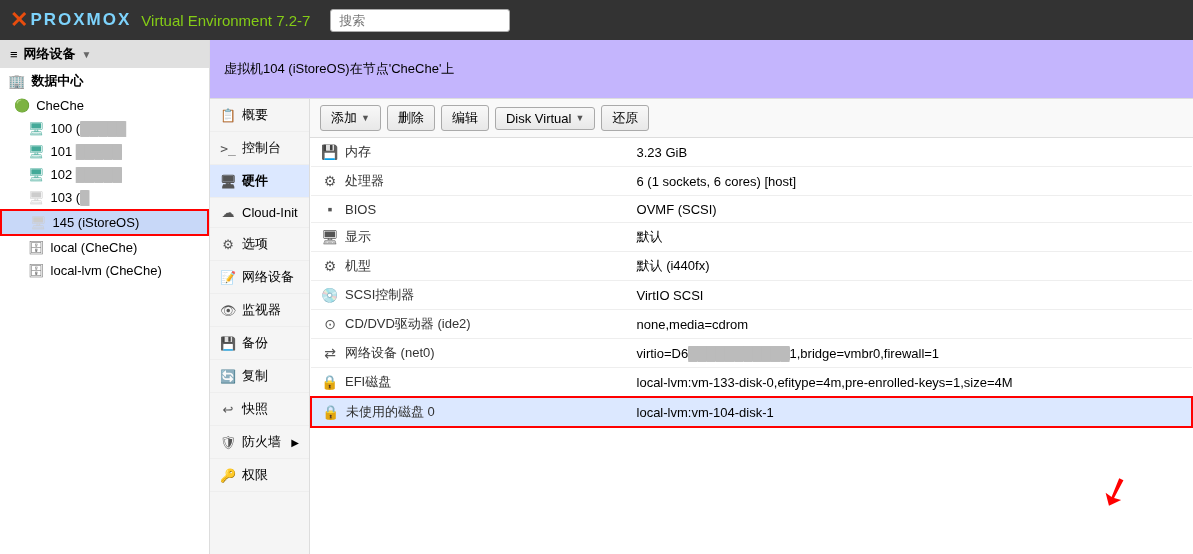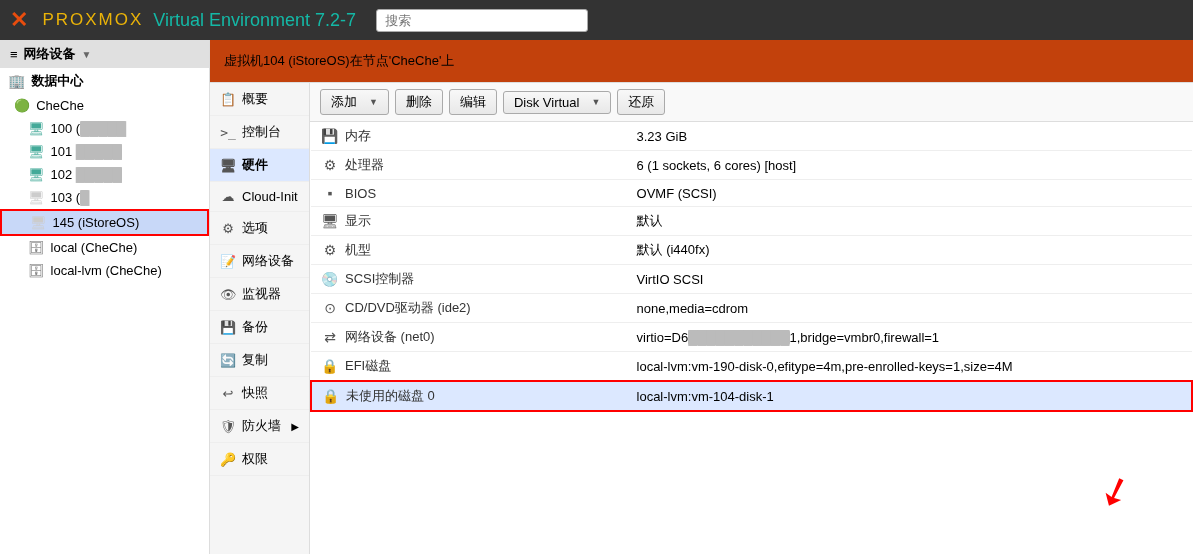--- a/index.html
+++ b/index.html
@@ -19,28 +19,28 @@
       display: flex;
       align-items: center;
       gap: 4px;
     }
     .logo-proxmox {
       display: flex;
       align-items: center;
       gap: 2px;
     }
     .logo-x { color: #e84d0e; font-size: 22px; font-weight: bold; }
-    .logo-ve { color: #14b8a6; font-size: 18px; margin-left: 6px; }
+    .logo-ve { color: #84cc16; font-size: 15px; margin-left: 6px; }
     .search-box {
       margin-left: 10px;
       background: white;
       border: 1px solid #aaa;
       border-radius: 3px;
       padding: 3px 8px;
-      width: 212px;
+      width: 180px;
       color: #333;
       font-size: 13px;
     }
 
     
     .main {
       display: flex;
       flex: 1;
       overflow: hidden;
     }
@@ -87,24 +87,24 @@
 
     
     .content {
       flex: 1;
       display: flex;
       flex-direction: column;
       overflow: hidden;
       background: #fff;
     }
     .content-header {
-      padding: 12px 14px;
+      padding: 20px 14px;
       font-size: 14px;
       border-bottom: 1px solid #ddd;
-      background: #c2410c;
+      background: #c4b5fd;
     }
 
     
     .content-body {
       display: flex;
       flex: 1;
       overflow: hidden;
     }
     .left-nav {
       width: 100px;
@@ -142,21 +142,21 @@
     }
     .btn {
       padding: 3px 10px;
       border: 1px solid #aaa;
       background: linear-gradient(to bottom, #f8f8f8, #e8e8e8);
       border-radius: 3px;
       cursor: pointer;
       font-size: 13px;
       display: flex;
       align-items: center;
-      gap: 12px;
+      gap: 4px;
     }
     .btn .caret { font-size: 9px; color: #555; }
 
     
     .hw-table {
       flex: 1;
       overflow-y: auto;
     }
     table {
       width: 100%;
@@ -216,21 +216,21 @@
       flex-direction: column;
     }
   </style>
 </head>
 <body>
 
 <div class="topbar">
   <div class="logo-area">
     <div class="logo-proxmox">
       <span class="logo-x">✕</span>
-      <span style="color:#eab308;font-size:17px;font-weight:normal;letter-spacing:2px;margin-left:12px;">PROXMOX</span>
+      <span style="color:#7dd3fc;font-size:17px;font-weight:bold;letter-spacing:2px;">PROXMOX</span>
     </div>
     <span class="logo-ve">Virtual Environment 7.2-7</span>
   </div>
   <input class="search-box" type="text" placeholder="搜索" style="">
 </div>
 
 <div class="main">
 
   <div class="sidebar">
     <div class="sidebar-header">
@@ -413,21 +413,21 @@
                     <span class="row-icon">⇄</span>
                     网络设备 (net0)
                   </td>
                   <td>virtio=D6<span style="color:#bbb;background:#bbb;border-radius:2px;display:inline;">███████████</span>1,bridge=vmbr0,firewall=1</td>
                 </tr>
                 <tr>
                   <td>
                     <span class="row-icon">🔒</span>
                     EFI磁盘
                   </td>
-                  <td>local-lvm:vm-190-disk-0,efitype=4m,pre-enrolled-keys=1,size=4M</td>
+                  <td>local-lvm:vm-133-disk-0,efitype=4m,pre-enrolled-keys=1,size=4M</td>
                 </tr>
                 <tr class="highlighted-row" style="background:#dce8ff;border:2px solid red;">
                   <td>
                     <span class="row-icon">🔒</span>
                     未使用的磁盘 0
                   </td>
                   <td>local-lvm:vm-104-disk-1</td>
                 </tr>
               </tbody>
             </table>

